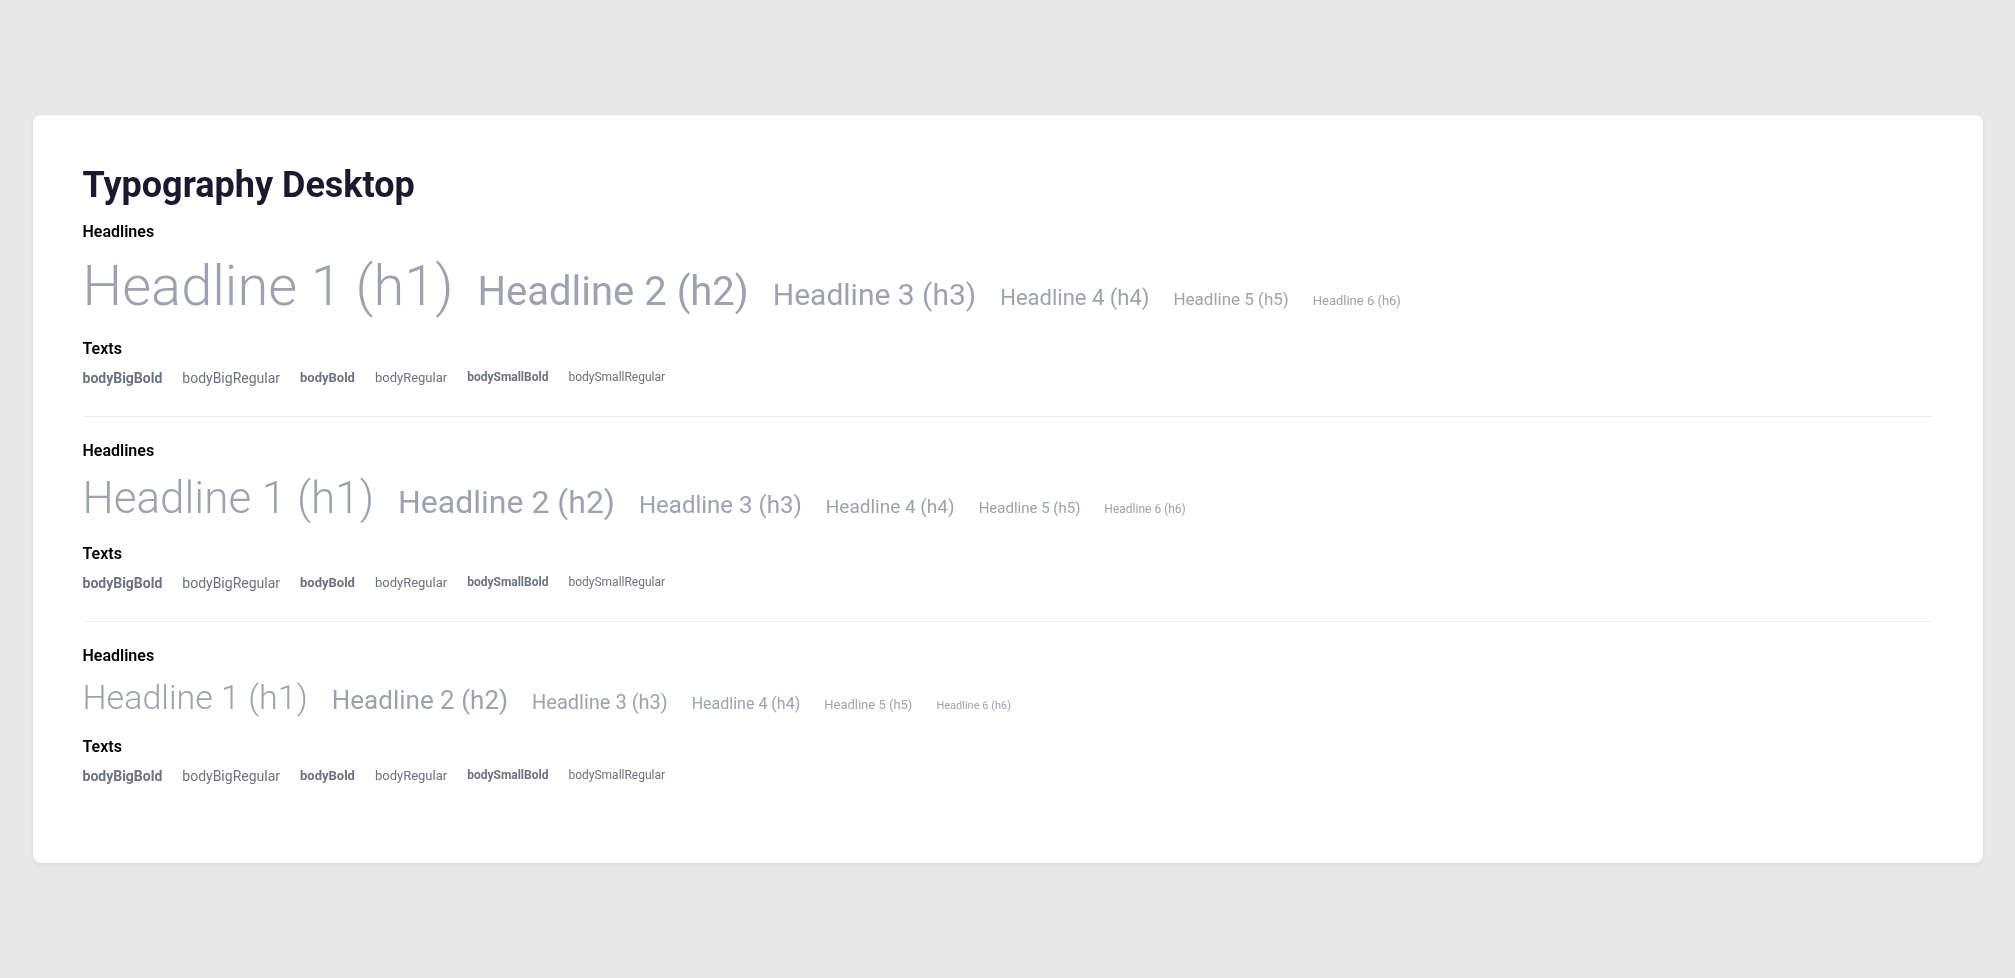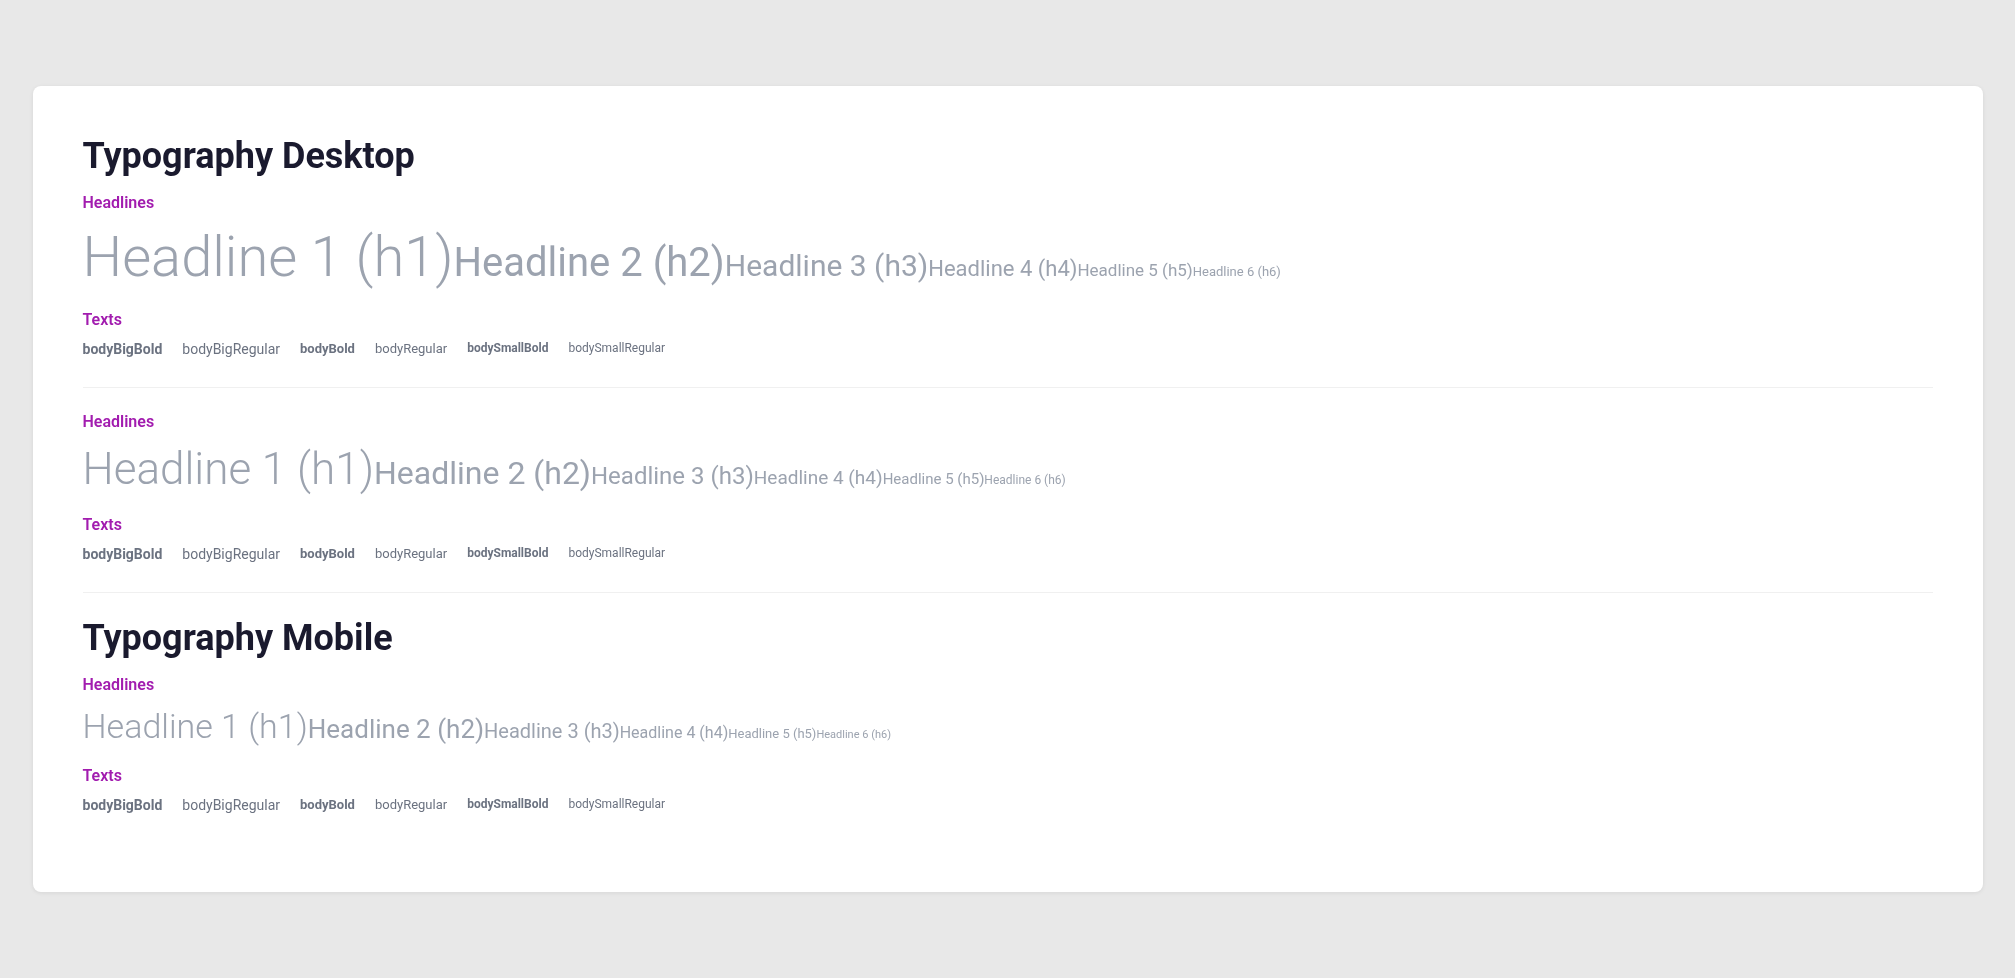--- a/index.html
+++ b/index.html
@@ -34,27 +34,28 @@
     .section-title {
       font-size: 36px;
       font-weight: 700;
       color: #1a1a2e;
       margin-bottom: 16px;
     }
 
     .subsection-title {
       font-size: 16px;
       font-weight: 600;
-      color: #a21caf;
+      color: #000000;
       margin-bottom: 12px;
     }
 
     .headlines-row {
       display: flex;
       align-items: baseline;
+      gap: 24px;
       margin-bottom: 20px;
       flex-wrap: wrap;
     }
 
     .texts-row {
       display: flex;
       align-items: flex-start;
       gap: 20px;
       flex-wrap: wrap;
       margin-bottom: 8px;
@@ -157,21 +158,20 @@
       <span class="body-bold">bodyBold</span>
       <span class="body-regular">bodyRegular</span>
       <span class="body-small-bold">bodySmallBold</span>
       <span class="body-small-regular">bodySmallRegular</span>
     </div>
   </div>
 
   <hr class="divider">
 
   <div class="section mobile">
-    <h2 class="section-title">Typography Mobile</h2>
     <p class="subsection-title">Headlines</p>
     <div class="headlines-row">
       <span class="h1">Headline 1 (h1)</span>
       <span class="h2">Headline 2 (h2)</span>
       <span class="h3">Headline 3 (h3)</span>
       <span class="h4">Headline 4 (h4)</span>
       <span class="h5">Headline 5 (h5)</span>
       <span class="h6">Headline 6 (h6)</span>
     </div>
     <p class="subsection-title">Texts</p>

